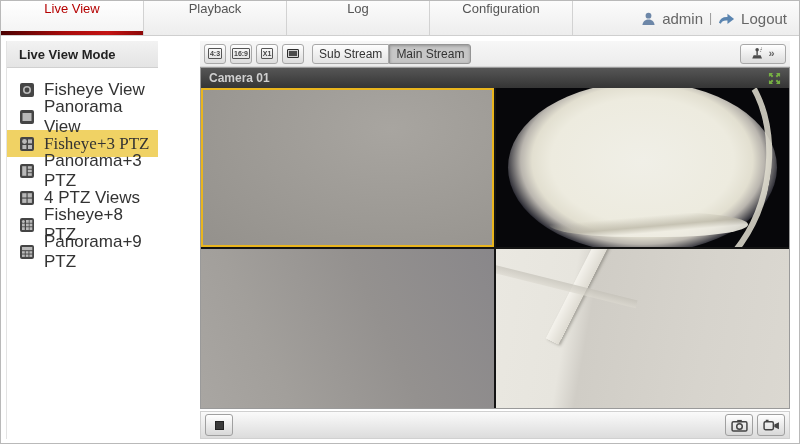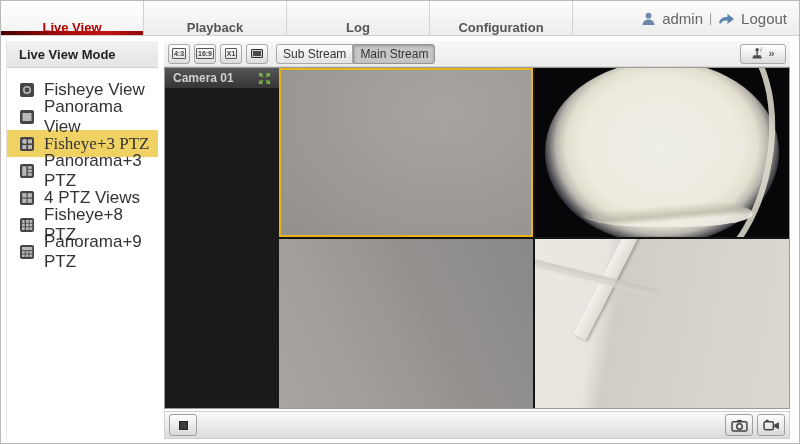--- a/index.html
+++ b/index.html
@@ -2,63 +2,63 @@
 <html><head>
 <meta charset="utf-8">
 <style>
   * { margin:0; padding:0; box-sizing:border-box; }
   html,body { width:800px; height:444px; font-family:"Liberation Sans", sans-serif; background:#fff; }
   .page { position:relative; width:800px; height:444px; background:#fff; border:1px solid #b9b9b9; overflow:hidden; }
 
   
   .nav { position:absolute; top:0; left:0; right:0; height:35px;
          background:linear-gradient(#fcfcfc,#ededed); border-bottom:1px solid #cfcfcf; display:flex; }
-  .tab { width:143px; height:100%; display:flex; align-items:flex-end; justify-content:center;
-         font-size:13px; font-weight:bold; color:#555; border-right:1px solid #d2d2d2; position:relative; cursor:pointer; }
+  .tab { width:143px; height:100%; display:flex; align-items:flex-start; justify-content:center;
+         font-size:13px; font-weight:normal; color:#555; border-right:1px solid #d2d2d2; position:relative; cursor:pointer; }
   .tab.active { color:#b50000; background:linear-gradient(#ffffff,#f3f3f3); }
   .tab.active .underline { position:absolute; left:0; right:0; bottom:0; height:4px;
          background:linear-gradient(90deg,#4a0000,#a80b0b 45%,#c41414 75%,#8d0808); }
   .nav-right { flex:1; display:flex; align-items:center; justify-content:flex-end; padding-right:12px; gap:6px; }
   .nav-right .txt { font-size:15px; color:#666; }
   .nav-right .sep { font-size:12px; color:#999; }
 
   
   .content { position:absolute; top:40px; left:5px; right:9px; bottom:4px; display:flex; gap:6px; }
 
   
   .sidebar { width:152px; border-left:1px solid #e3e3e3; }
   .sidebar-header { height:27px; background:linear-gradient(#f2f2f2,#e4e4e4); border-bottom:1px solid #d0d0d0;
         display:flex; align-items:center; padding-left:12px; font-size:13px; font-weight:bold; color:#222; }
   .sidebar-list { padding-top:8px; }
   .s-item { height:27px; display:flex; align-items:center; gap:9px; padding-left:12px; font-size:17px; color:#333; cursor:pointer; }
   .s-item.selected { background:#f0d264;font-family:Liberation Serif, serif; }
   .s-item svg { flex:0 0 auto; }
 
   
-  .main { flex:1; display:flex; flex-direction:column; }
+  .main { flex:1; display:flex; flex-direction:column;margin-left:36px; }
 
   .toolbar { height:26px; background:linear-gradient(#f7f7f7,#ececec); border-bottom:1px solid #d8d8d8;
              display:flex; align-items:center; gap:4px; padding:0 4px; }
   .tbtn { height:20px; min-width:22px; border:1px solid #a8a8a8; border-radius:3px;
           background:linear-gradient(#ffffff,#dcdcdc); display:flex; align-items:center; justify-content:center; cursor:pointer; }
   .mini-box { border:1px solid #555; border-radius:1px; font-size:7px; line-height:9px; padding:0 1px; color:#444; font-weight:bold; }
   .adapt-glyph { width:12px; height:9px; background:#4a4a4a; border:1px solid #2e2e2e; border-radius:1px;
                  box-shadow:inset 0 0 0 1px #cfcfcf; }
   .stream-group { display:flex; margin-left:4px; }
   .sbtn { height:20px; padding:0 6px; font-size:12px; color:#333; border:1px solid #a8a8a8;
           background:linear-gradient(#fdfdfd,#e3e3e3); display:flex; align-items:center; cursor:pointer; }
   .sbtn.left { border-radius:3px 0 0 3px; }
   .sbtn.pressed { background:#c6c6c6; box-shadow:inset 0 1px 3px rgba(0,0,0,.25); border-color:#949494; border-radius:0 3px 3px 0; }
   .toolbar .spacer { flex:1; }
   .ptz-btn { height:20px; width:46px; border:1px solid #a8a8a8; border-radius:3px;
              background:linear-gradient(#ffffff,#dcdcdc); display:flex; align-items:center; justify-content:center; gap:3px; cursor:pointer; }
   .ptz-btn .chev { font-size:11px; font-weight:bold; color:#666; line-height:1; }
 
   
-  .video { flex:1; display:flex; flex-direction:row; background:#1a1a1a; border:1px solid #9a9a9a; }
+  .video { flex:1; display:flex; flex-direction:column; background:#1a1a1a; border:1px solid #9a9a9a; }
   .osd-bar { height:20px; background:linear-gradient(#565656,#353535); display:flex; align-items:center;
              padding:0 8px; gap:12px; }
   .osd-bar .osd-txt { font-size:12px; font-weight:bold; color:#cfcfcf; }
   .osd-bar .spacer { flex:1; }
   .grid { flex:1; display:grid; grid-template-columns:1fr 1fr; grid-template-rows:1fr 1fr; gap:2px; background:#141414; }
   .pane { position:relative; overflow:hidden; cursor:pointer; }
   .pane-tl { border:2px solid #e9b51e;
              background:radial-gradient(ellipse at 65% 25%, #a8a5a0 0%, #9d9a95 55%, #94918c 100%); }
   .pane-tr { background:#07070a; }
   .fisheye-circle { position:absolute; left:4%; right:4%; top:-4%; bottom:-4%; border-radius:50%;

